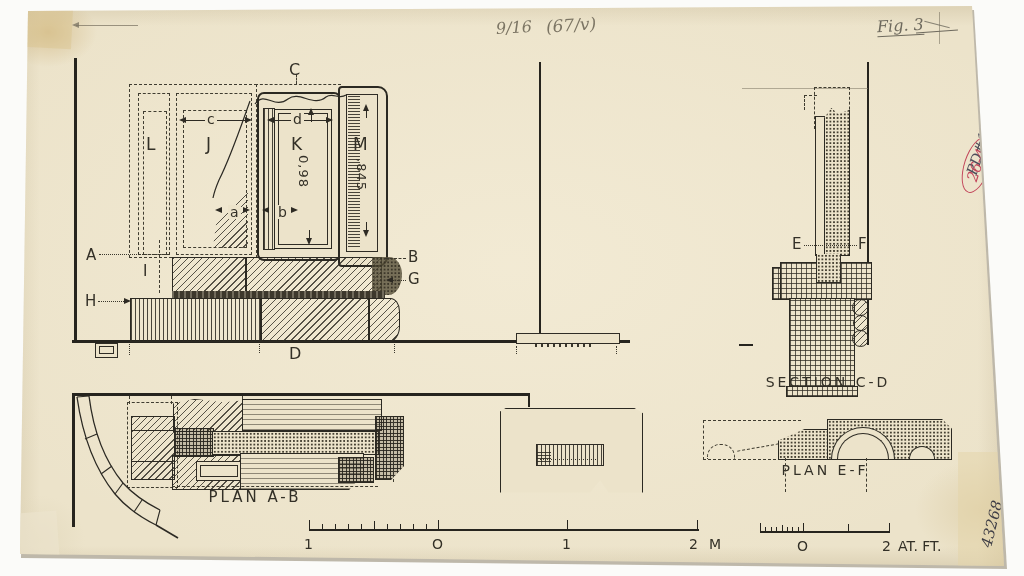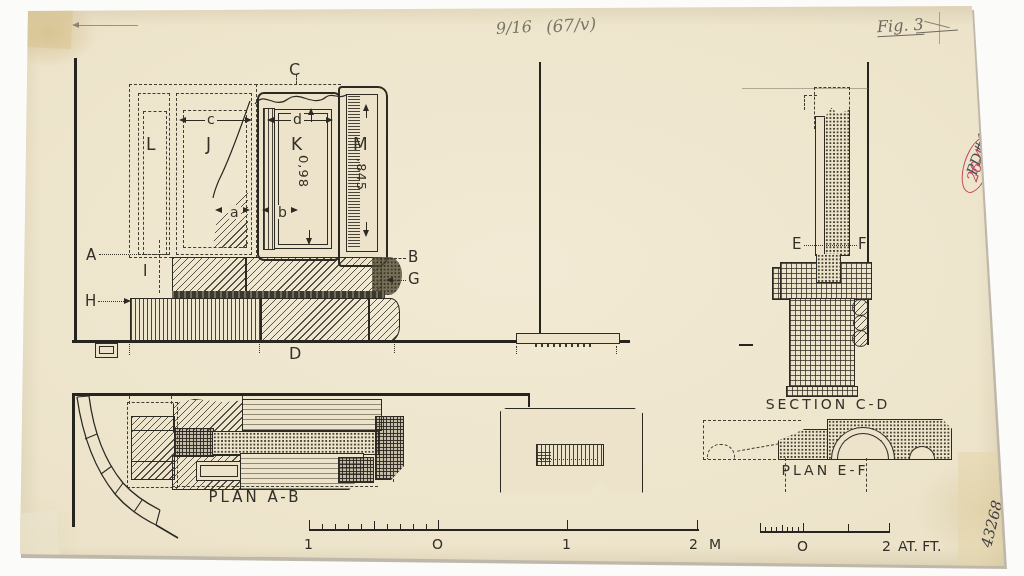--- a/index.html
+++ b/index.html
@@ -190,21 +190,21 @@
   <div class="t" style="left:858px;top:237px;font-size:15px;">F</div>
   <div class="dot" style="left:804px;top:245px;width:53px;"></div>
   <div class="s gr pap" style="left:772px;top:267px;width:12px;height:31px;"></div>
   <div class="s gr pap" style="left:780px;top:262px;width:90px;height:36px;"></div>
   <div class="a st pap" style="left:816px;top:254px;width:23px;height:28px;border-left:1.2px solid #2f2c25;border-right:1.2px solid #2f2c25;border-bottom:1.2px solid #2f2c25;background-color:#ece3ca;"></div>
   <div class="s gr pap" style="left:789px;top:298px;width:64px;height:92px;"></div>
   <div class="s gr pap" style="left:786px;top:386px;width:70px;height:9px;"></div>
   <div class="s2 hd" style="left:852px;top:299px;width:15px;height:15px;border-radius:50%;"></div>
   <div class="s2 hd" style="left:853px;top:315px;width:14px;height:14px;border-radius:50%;"></div>
   <div class="s2 hd" style="left:852px;top:330px;width:15px;height:15px;border-radius:50%;"></div>
-  <div class="tt" style="left:760px;top:397px;width:136px;">SECTION C-D</div>
+  <div class="tt" style="left:760px;top:375px;width:136px;">SECTION C-D</div>
 
   <div class="d" style="left:703px;top:420px;width:97px;height:38px;border-right:none;"></div>
   <div class="d" style="left:707px;top:444px;width:26px;height:14px;border-radius:13px 13px 0 0;border-bottom:none;"></div>
   <div class="dh" style="left:737px;top:447px;width:42px;transform:rotate(-10deg);"></div>
   <div class="s st pap" style="left:778px;top:429px;width:49px;height:29px;clip-path:polygon(0 38%,52% 0,100% 0,100% 100%,0 100%);"></div>
   <div class="s st pap" style="left:827px;top:419px;width:123px;height:39px;clip-path:polygon(0 0,92% 0,100% 24%,100% 100%,0 100%);"></div>
   <div class="a pap" style="left:831px;top:427px;width:62px;height:31px;border:1.5px solid #2b2922;border-bottom:none;border-radius:34px 34px 0 0;background-color:#ece3ca;"></div>
   <div class="a" style="left:837px;top:433px;width:50px;height:25px;border:1.1px solid #2f2c25;border-bottom:none;border-radius:27px 27px 0 0;"></div>
   <div class="a pap" style="left:909px;top:446px;width:24px;height:12px;border:1.4px solid #2b2922;border-bottom:none;border-radius:13px 13px 0 0;background-color:#ece3ca;"></div>
   <div class="tt" style="left:775px;top:463px;width:100px;">PLAN E-F</div>

